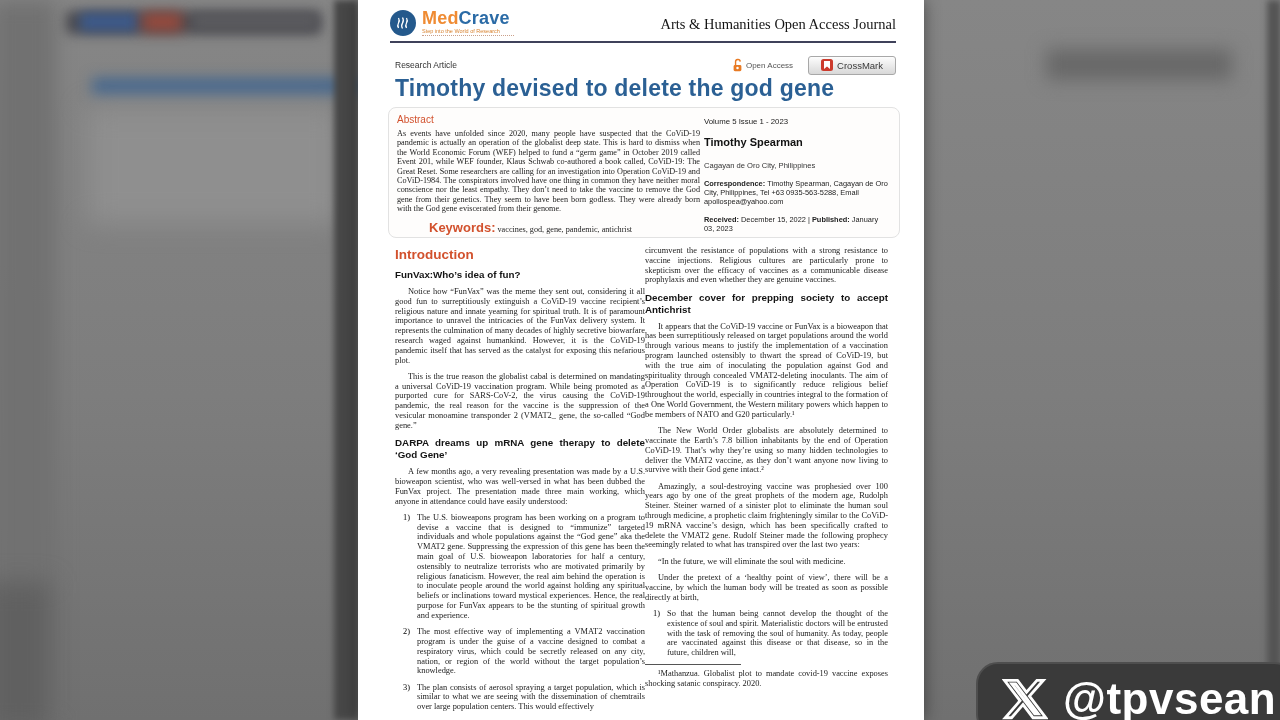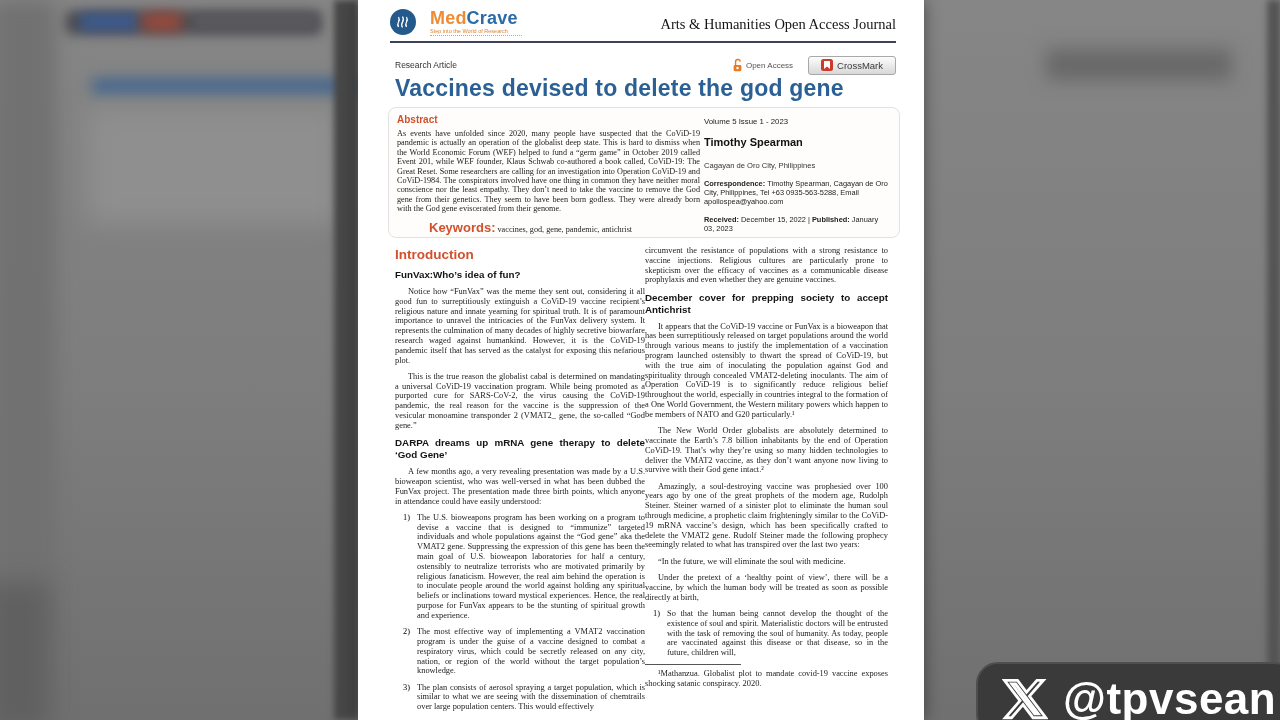--- a/index.html
+++ b/index.html
@@ -29,21 +29,21 @@
   
   .paper {
     position:absolute; left:358px; top:0; width:566px; height:720px;
     background:#ffffff; overflow:hidden;
     box-shadow:0 0 16px rgba(0,0,0,0.45);
   }
 
   
   .hdr { position:absolute; left:32px; right:28px; top:9px; height:31px;
          display:flex; justify-content:space-between; align-items:flex-start; }
-  .brand { display:flex; gap:14px; align-items:flex-start; }
+  .brand { display:flex; gap:6px; align-items:flex-end; }
   .emblem { width:26px; height:26px; border-radius:50%; background:#24598c;
             display:flex; align-items:center; justify-content:center; flex:0 0 26px; }
   .brand-text { display:flex; flex-direction:column; }
   .brand-name { font-size:18px; font-weight:bold; line-height:18px; letter-spacing:0.2px; }
   .brand-med { color:#ef8b33; }
   .brand-crave { color:#2b6ba6; }
   .brand-tag { font-size:5.5px; color:#d8822f; margin-top:1px;
                border-bottom:1px dotted #caa08a; padding-bottom:1px; width:92px; }
   .journal-title { font-family:"Liberation Serif", serif; font-size:14.5px; color:#141414; margin-top:7px; }
   .hdr-rule { position:absolute; left:32px; right:28px; top:41px; height:2px; background:#3f415a; }
@@ -63,21 +63,21 @@
   .cm-label { font-size:9.5px; color:#3a3a3a; }
 
   
   .doc-title { position:absolute; left:37px; top:75px; right:28px;
                font-size:23px; font-weight:600; color:#2b6094; letter-spacing:0.2px; }
 
   
   .abs-box { position:absolute; left:30px; right:24px; top:107px; height:131px;
              border:1px solid #e2e2e2; border-radius:8px; background:#fefdfc; }
   .abstract { position:absolute; left:8px; top:6px; width:303px; }
-  .abs-h { font-size:10px; font-weight:bold; color:#d2512d; margin:0 0 4px; }
+  .abs-h { font-size:10px; font-weight:normal; color:#d2512d; margin:0 0 4px; }
   .abs-p { font-family:"Liberation Serif", serif; font-size:8.2px; line-height:9.4px;
            text-align:justify; color:#1c1c1c; margin:0; }
   .kw { margin-top:6px; font-family:"Liberation Serif", serif; font-size:8.2px; color:#1c1c1c; }
   .kw-label { font-family:"Liberation Sans", sans-serif; font-size:13px; font-weight:bold; color:#d2512d;padding-left:32px; }
 
   .meta { position:absolute; left:315px; right:10px; top:9px; font-size:7.4px; color:#222; }
   .meta-vol { font-size:7.8px; margin-bottom:10px; }
   .meta-author { font-size:11px; font-weight:bold; color:#111; margin-bottom:13px; }
   .meta-affil { font-size:7.6px; color:#333; margin-bottom:9px; }
   .meta-corr { line-height:9px; margin-bottom:9px; }
@@ -160,21 +160,21 @@
           <span class="cm-icon">
             <svg width="8" height="9" viewBox="0 0 8 9">
                 <path d="M1 0 h6 v8 l-3 -2.4 -3 2.4 z" fill="#ffffff"></path>
               </svg>
           </span>
           <span class="cm-label">CrossMark</span>
         </div>
       </div>
     </div>
 
-    <div class="doc-title">Vaccines devised to delete the god gene</div>
+    <div class="doc-title">Timothy devised to delete the god gene</div>
 
     <div class="abs-box">
       <div class="abstract">
         <div class="abs-h">Abstract</div>
         <p class="abs-p">As events have unfolded since 2020, many people have suspected that the CoViD-19 pandemic is actually an operation of the globalist deep state. This is hard to dismiss when the World Economic Forum (WEF) helped to fund a “germ game” in October 2019 called Event 201, while WEF founder, Klaus Schwab co-authored a book called, CoViD-19: The Great Reset. Some researchers are calling for an investigation into Operation CoViD-19 and CoViD-1984. The conspirators involved have one thing in common they have neither moral conscience nor the least empathy. They don’t need to take the vaccine to remove the God gene from their genetics. They seem to have been born godless. They were already born with the God gene eviscerated from their genome.</p>
         <div class="kw"><span class="kw-label">Keywords:</span><span> vaccines, god, gene, pandemic, antichrist</span></div>
       </div>
       <div class="meta">
         <div class="meta-vol">Volume 5 Issue 1 - 2023</div>
         <div class="meta-author">Timothy Spearman</div>
@@ -184,21 +184,21 @@
       </div>
     </div>
 
     <div class="columns">
       <div class="col-left">
         <h2 class="intro">Introduction</h2>
         <h3>FunVax:Who’s idea of fun?</h3>
         <p>Notice how “FunVax” was the meme they sent out, considering it all good fun to surreptitiously extinguish a CoViD-19 vaccine recipient’s religious nature and innate yearning for spiritual truth. It is of paramount importance to unravel the intricacies of the FunVax delivery system. It represents the culmination of many decades of highly secretive biowarfare research waged against humankind. However, it is the CoViD-19 pandemic itself that has served as the catalyst for exposing this nefarious plot.</p>
         <p>This is the true reason the globalist cabal is determined on mandating a universal CoViD-19 vaccination program. While being promoted as a purported cure for SARS-CoV-2, the virus causing the CoViD-19 pandemic, the real reason for the vaccine is the suppression of the vesicular monoamine transponder 2 (VMAT2_ gene, the so-called “God gene.”</p>
         <h3>DARPA dreams up mRNA gene therapy to delete ‘God Gene’</h3>
-        <p>A few months ago, a very revealing presentation was made by a U.S. bioweapon scientist, who was well-versed in what has been dubbed the FunVax project. The presentation made three birth points, which anyone in attendance could have easily understood:</p>
+        <p>A few months ago, a very revealing presentation was made by a U.S. bioweapon scientist, who was well-versed in what has been dubbed the FunVax project. The presentation made three main working, which anyone in attendance could have easily understood:</p>
         <div class="li">
             <span class="li-num">1)</span>
             <div class="li-t">The U.S. bioweapons program has been working on a program to devise a vaccine that is designed to “immunize” targeted individuals and whole populations against the “God gene” aka the VMAT2 gene. Suppressing the expression of this gene has been the main goal of U.S. bioweapon laboratories for half a century, ostensibly to neutralize terrorists who are motivated primarily by religious fanaticism. However, the real aim behind the operation is to inoculate people around the world against holding any spiritual beliefs or inclinations toward mystical experiences. Hence, the real purpose for FunVax appears to be the stunting of spiritual growth and experience.</div>
           </div>
         <div class="li">
             <span class="li-num">2)</span>
             <div class="li-t">The most effective way of implementing a VMAT2 vaccination program is under the guise of a vaccine designed to combat a respiratory virus, which could be secretly released on any city, nation, or region of the world without the target population’s knowledge.</div>
           </div>
         <div class="li">
             <span class="li-num">3)</span>

